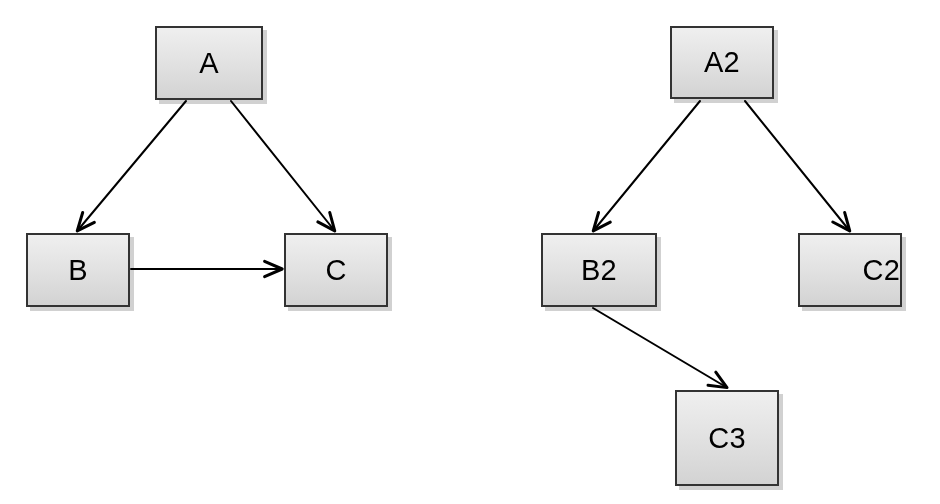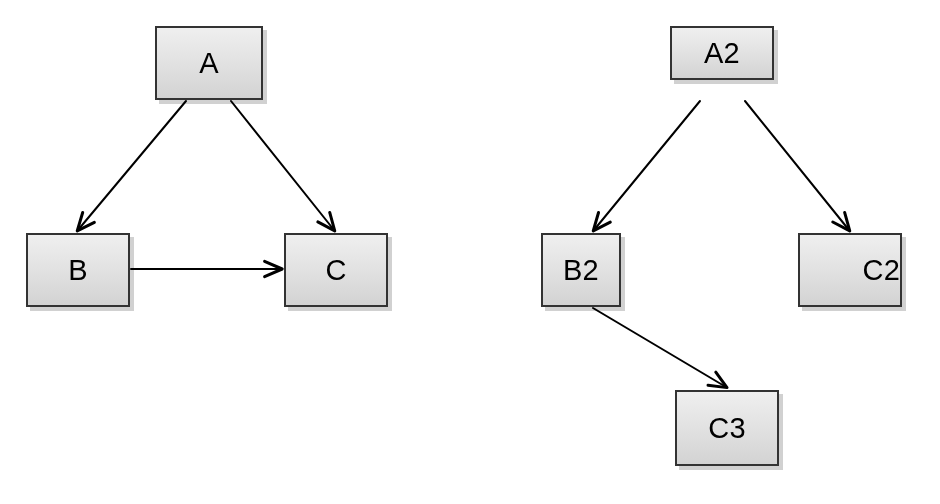--- a/index.html
+++ b/index.html
@@ -71,26 +71,26 @@
   <div class="node" style="left: 155px; top: 26px; width: 108px; height: 74px;">
     <span class="node-label">A</span>
   </div>
   <div class="node" style="left: 26px; top: 233px; width: 104px; height: 74px;">
     <span class="node-label">B</span>
   </div>
   <div class="node" style="left: 284px; top: 233px; width: 104px; height: 74px;">
     <span class="node-label">C</span>
   </div>
 
-  <div class="node" style="left: 670px; top: 26px; width: 104px; height: 54px;">
+  <div class="node" style="left: 670px; top: 26px; width: 104px; height: 73px;">
     <span class="node-label">A2</span>
   </div>
-  <div class="node" style="left: 541px; top: 233px; width: 80px; height: 74px;">
+  <div class="node" style="left: 541px; top: 233px; width: 116px; height: 74px;">
     <span class="node-label">B2</span>
   </div>
   <div class="node" style="left: 798px; top: 233px; width: 104px; height: 74px; justify-content: flex-end;">
     <span class="node-label">C2</span>
   </div>
-  <div class="node" style="left: 675px; top: 390px; width: 104px; height: 76px; text-align: right;">
+  <div class="node" style="left: 675px; top: 390px; width: 104px; height: 96px; text-align: right;">
     <span class="node-label">C3</span>
   </div>
 
 </div>
 
 </body></html>

